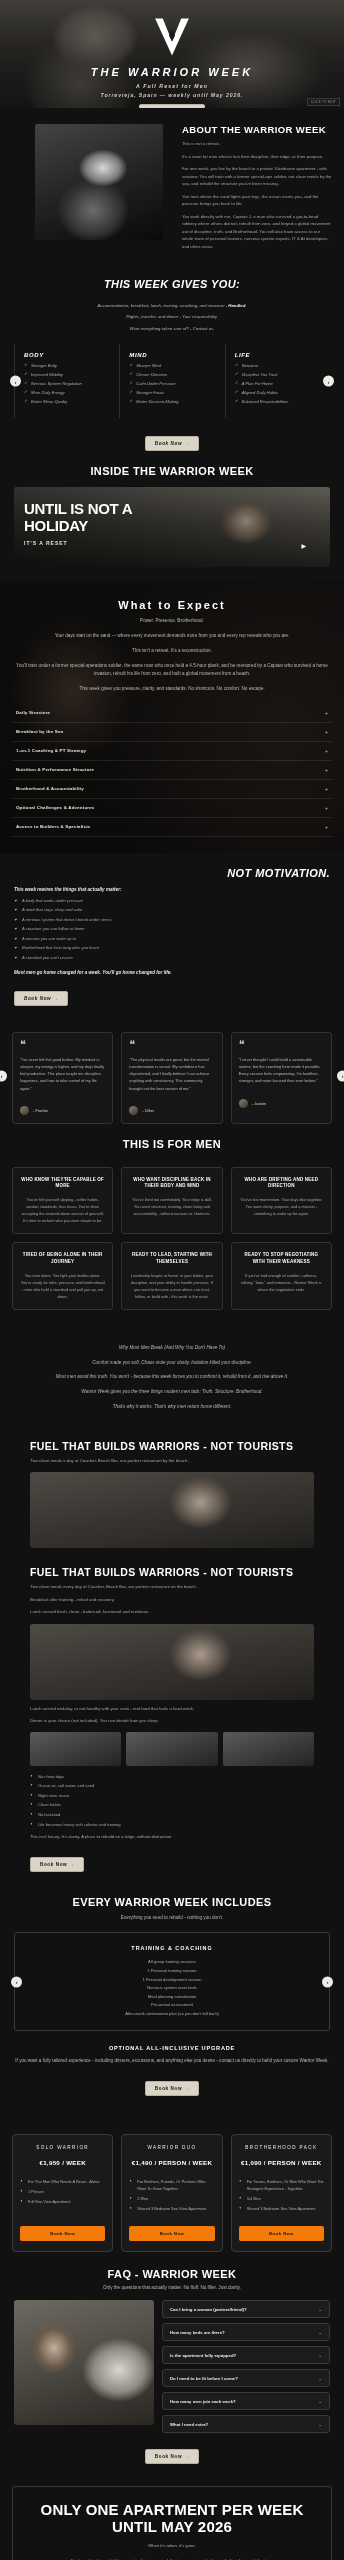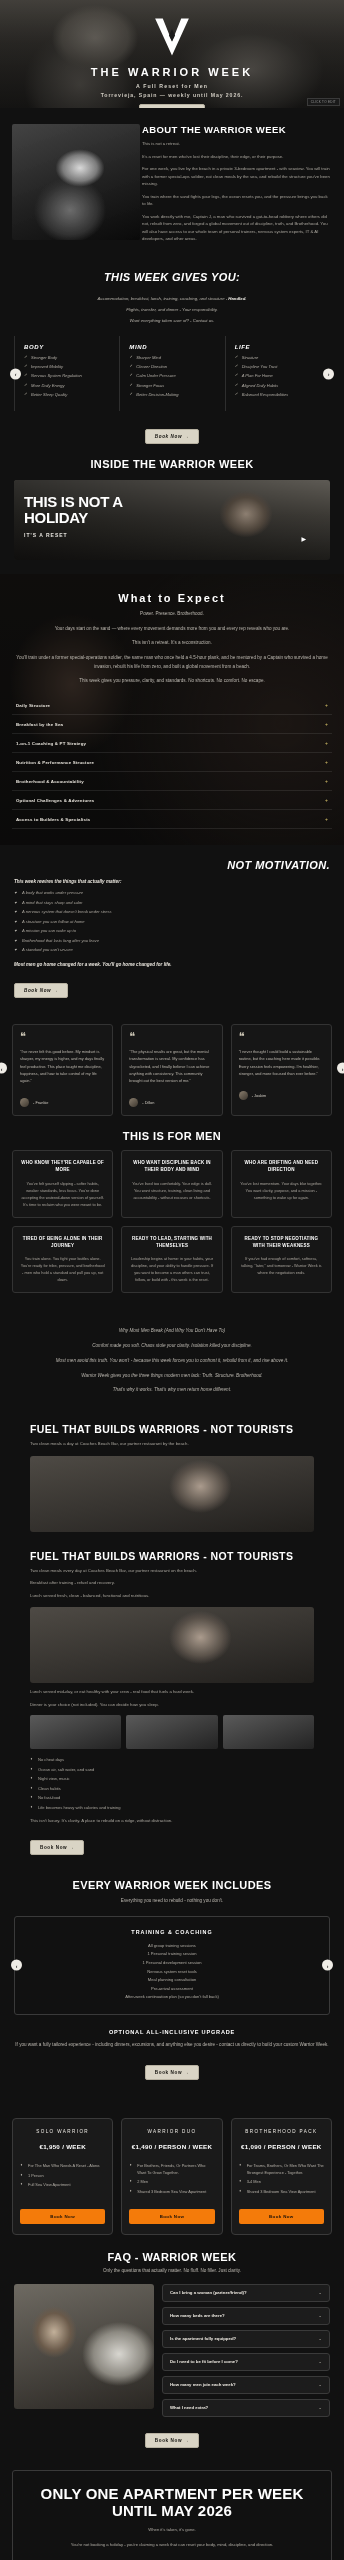--- a/index.html
+++ b/index.html
@@ -21,21 +21,21 @@
   .hero-photo {
     position:absolute; inset:0;
     background:
       radial-gradient(ellipse 60px 46px at 95px 38px, #9a8f7e 0%, #6c6456 55%, transparent 72%),
       radial-gradient(ellipse 70px 70px at 80px 85px, #7d7466 0%, #4a453c 60%, transparent 80%),
       radial-gradient(ellipse 90px 60px at 250px 70px, #8d8374 0%, #4c473e 60%, transparent 82%),
       linear-gradient(180deg,#5f584c 0%, #423d35 40%, #2a2722 100%);
     filter: saturate(.55) contrast(1.05);
   }
   .hero-dark { position:absolute; inset:0; background:linear-gradient(180deg, rgba(10,10,10,.30), rgba(10,10,10,.62)); }
-  .hero-inner { position:relative; z-index:3; text-align:center; padding-top:14px; }
+  .hero-inner { position:relative; z-index:3; text-align:center; padding-top:14px;font-style:italic; }
   .logo-v { width:46px; height:46px; margin:0 auto 6px; }
   .hero-title { font-size:11px; letter-spacing:3px; color:#fff; text-transform:uppercase; }
   .hero-sub { font-size:5.2px; letter-spacing:1.1px; color:#d8d4cb; margin-top:5px; font-weight:bold; }
   .hero-sub2 { font-size:5.2px; letter-spacing:.9px; color:#cfcac0; margin-top:3px; font-weight:bold; }
   .btn-cream {
     display:inline-block; background:#d9d4c5; color:#14130f;
     font-size:4.6px; font-weight:bold; letter-spacing:.6px;
     padding:4px 9px; border:1px solid #b7b1a1; border-radius:2px; margin-top:6px;
   }
   .badge-tr { position:absolute; right:4px; bottom:2px; z-index:4; background:#1a1a1a; border:1px solid #3a3a3a;
@@ -43,21 +43,21 @@
 
   
   .sec { padding:14px 14px;font-style:italic; }
   .h2 { font-size:11px; letter-spacing:.4px; text-transform:uppercase; color:#fff; text-align:center; }
   .h2.left { text-align:right; }
   .lead { font-size:4.6px; color:#bdb9b1; text-align:center; line-height:1.9; margin-top:6px; }
   .p { font-size:4.3px; color:#a9a59d; line-height:1.75; margin-top:5px; }
   .center { text-align:center; }
 
   
-  .about { display:flex; gap:2px; padding:16px 12px 14px; }
+  .about { display:flex; gap:19px; padding:16px 12px 14px;margin-left:23px; }
   .about-img {
     width:128px; height:116px; flex:none; border-radius:2px;
     background:
       radial-gradient(ellipse 34px 26px at 68px 44px, #cfcfcf 0%, #7c7c7c 50%, transparent 72%),
       radial-gradient(ellipse 44px 40px at 58px 86px, #6e6e6e 0%, #3a3a3a 62%, transparent 82%),
       linear-gradient(160deg,#4a4a4a 0%,#2b2b2b 55%,#161616 100%);
     filter: grayscale(1) contrast(1.12);
   }
   .about-txt { flex:1; min-width:0; }
   .about-txt .h2 { text-align:left; font-size:9.5px; }
@@ -256,21 +256,21 @@
 
   <div class="center" style="margin-top:12px;">
     <a class="btn-cream">Book Now →</a>
   </div>
 </section>
 
 <section style="padding-bottom:14px;">
   <div class="h2 cond">INSIDE THE WARRIOR WEEK</div>
   <div class="vid-wrap">
     <div class="vid-txt">
-      <div class="l1">THIS IS NOT A</div>
+      <div class="l1">UNTIL IS NOT A</div>
       <div class="l1">HOLIDAY</div>
       <div class="l2">IT'S A RESET</div>
     </div>
     <div class="play">▶</div>
   </div>
 </section>
 
 <section class="expect">
   <h2 class="cond">What to Expect</h2>
   <div class="lead">Power. Presence. Brotherhood.</div>
@@ -358,21 +358,21 @@
         <div class="av"></div>
         <span class="nm">- Joakim</span>
       </div>
     </div>
 
     <div class="arrow-btn arrow-r">›</div>
   </div>
 </section>
 
 <section style="padding-bottom:14px;">
-  <div class="h2 cond" style="margin-bottom:8px;">THIS IS FOR MEN</div>
+  <div class="h2 cond" style="margin-bottom:17px;">THIS IS FOR MEN</div>
   <div class="grid3">
     <div class="card">
       <h5 class="cond">WHO KNOW THEY'RE CAPABLE OF MORE</h5>
       <p>You've felt yourself slipping - softer habits, weaker standards, less focus. You're done accepting the watered-down version of yourself. It's time to reclaim who you were meant to be.</p>
     </div>
     <div class="card">
       <h5 class="cond">WHO WANT DISCIPLINE BACK IN THEIR BODY AND MIND</h5>
       <p>You've lived too comfortably. Your edge is dull. You want structure, training, clean living and accountability - without excuses or shortcuts.</p>
     </div>
     <div class="card">

